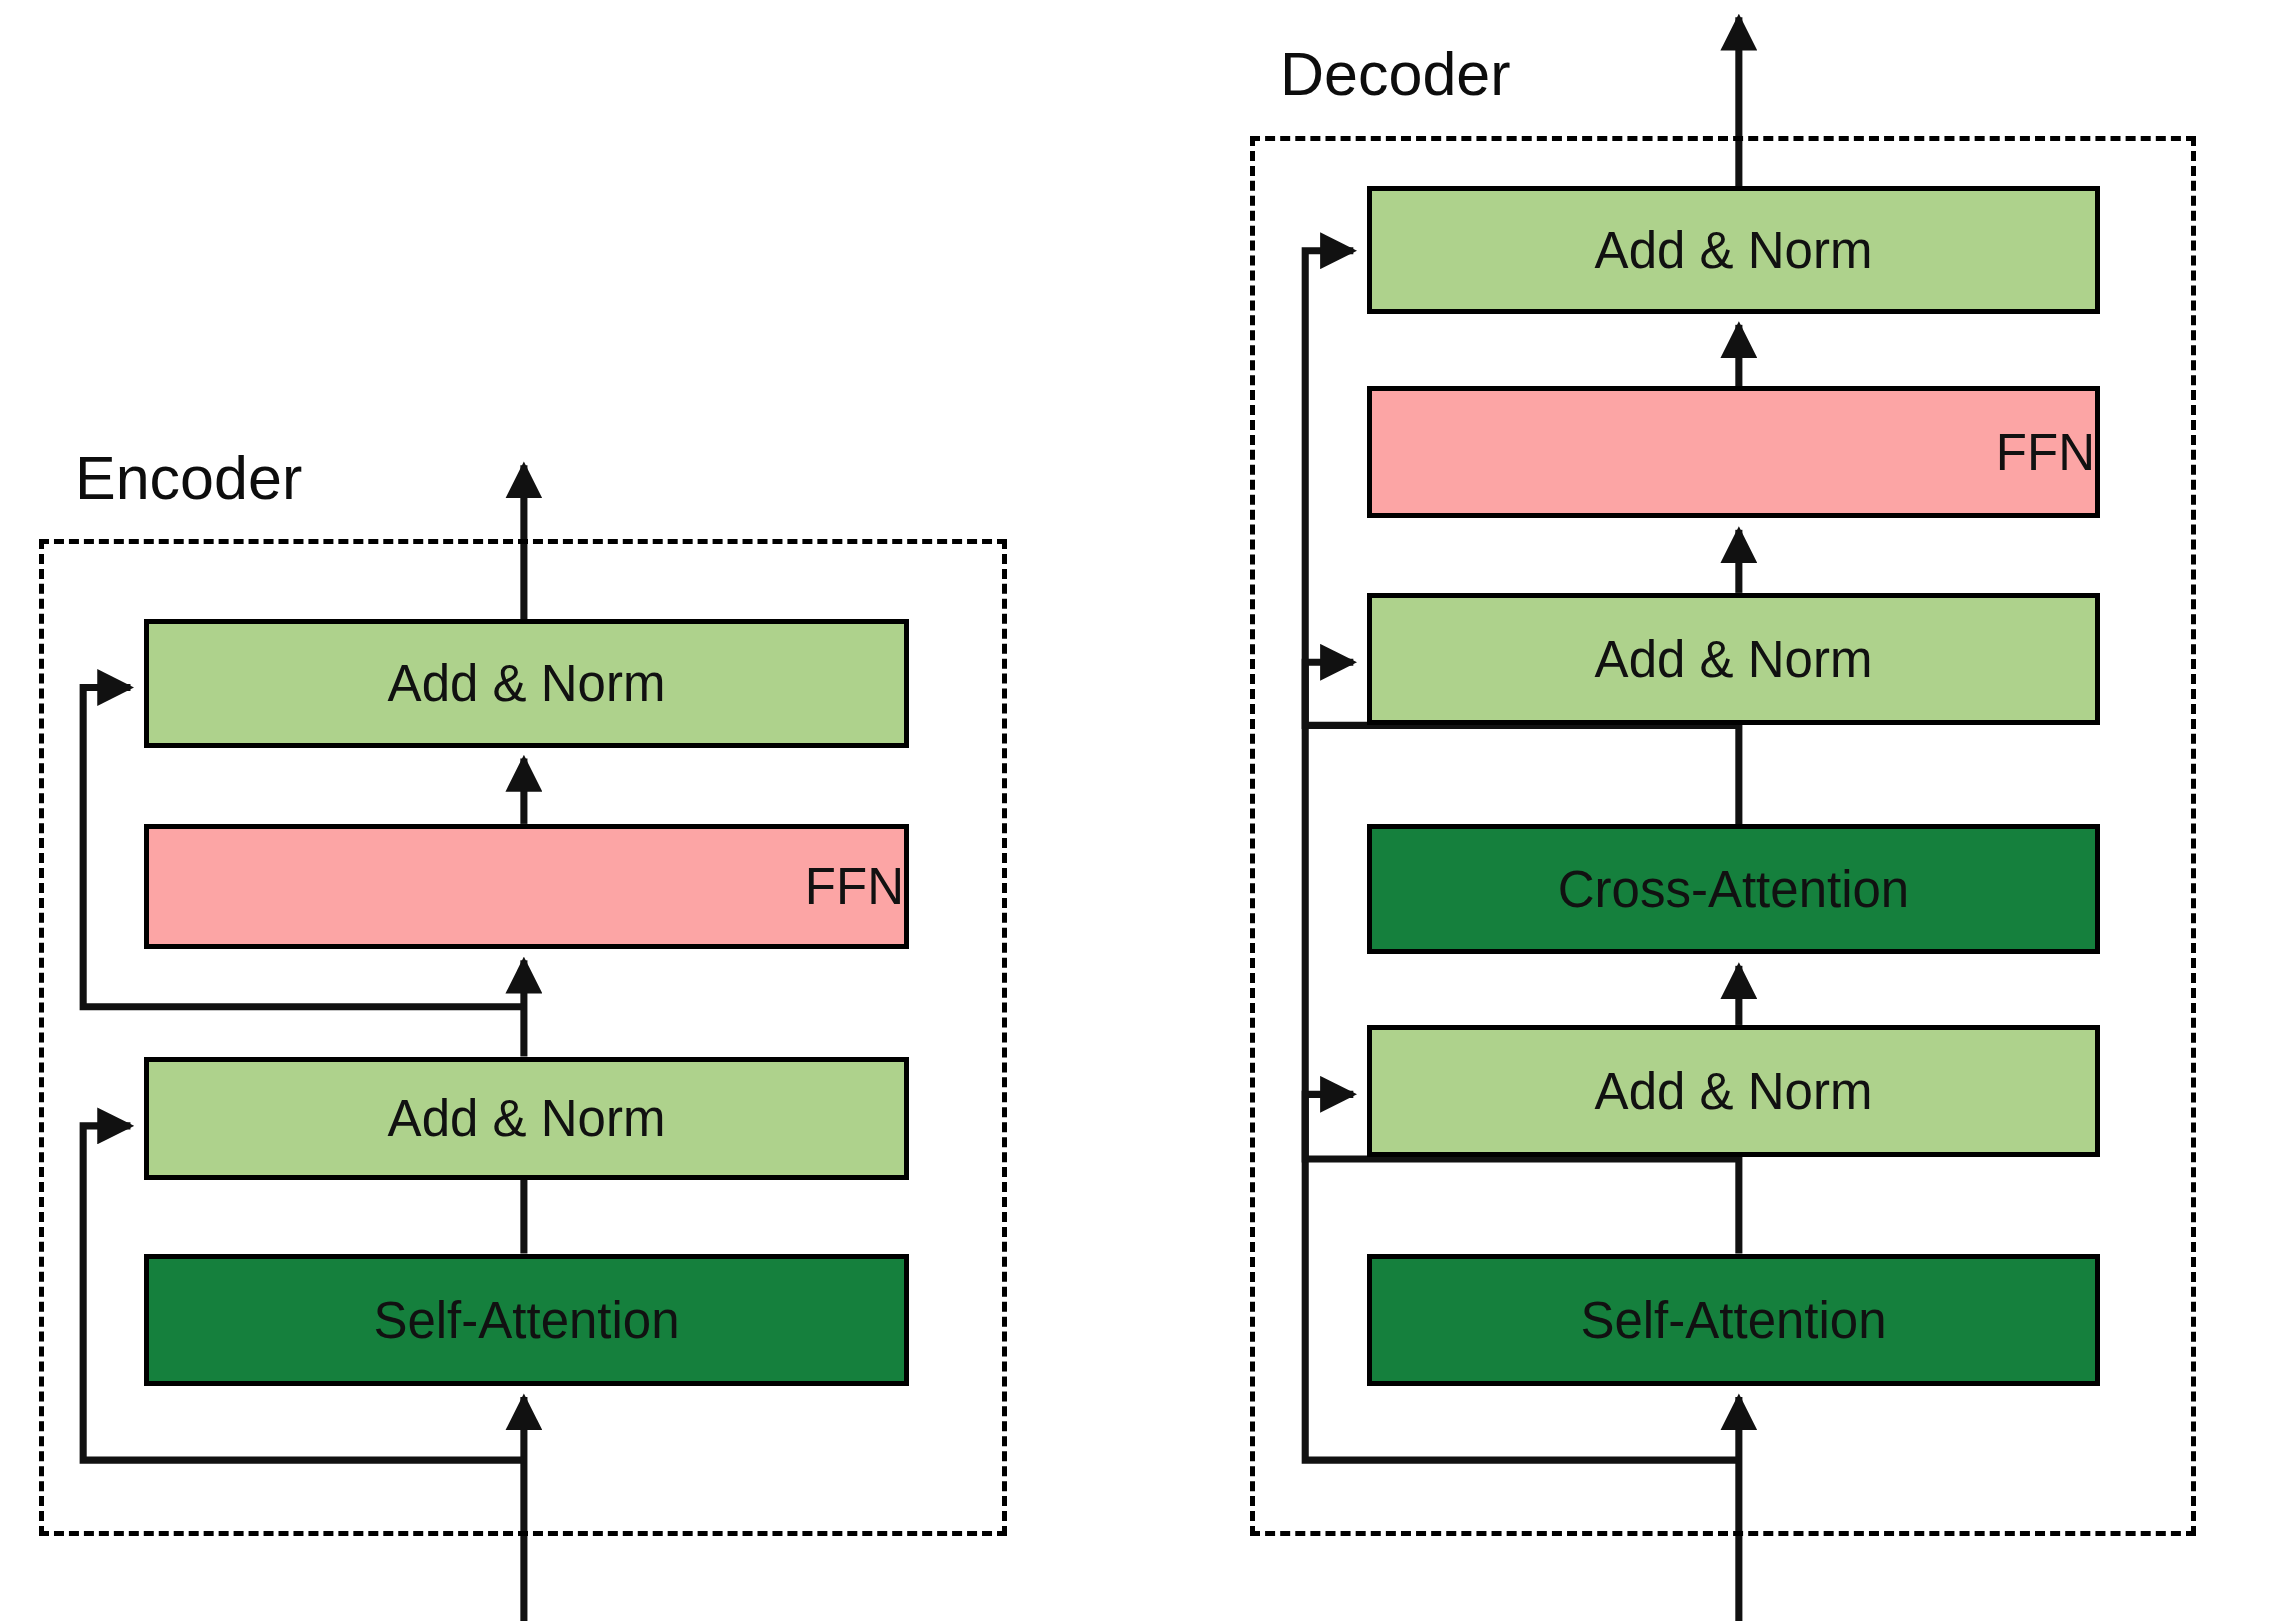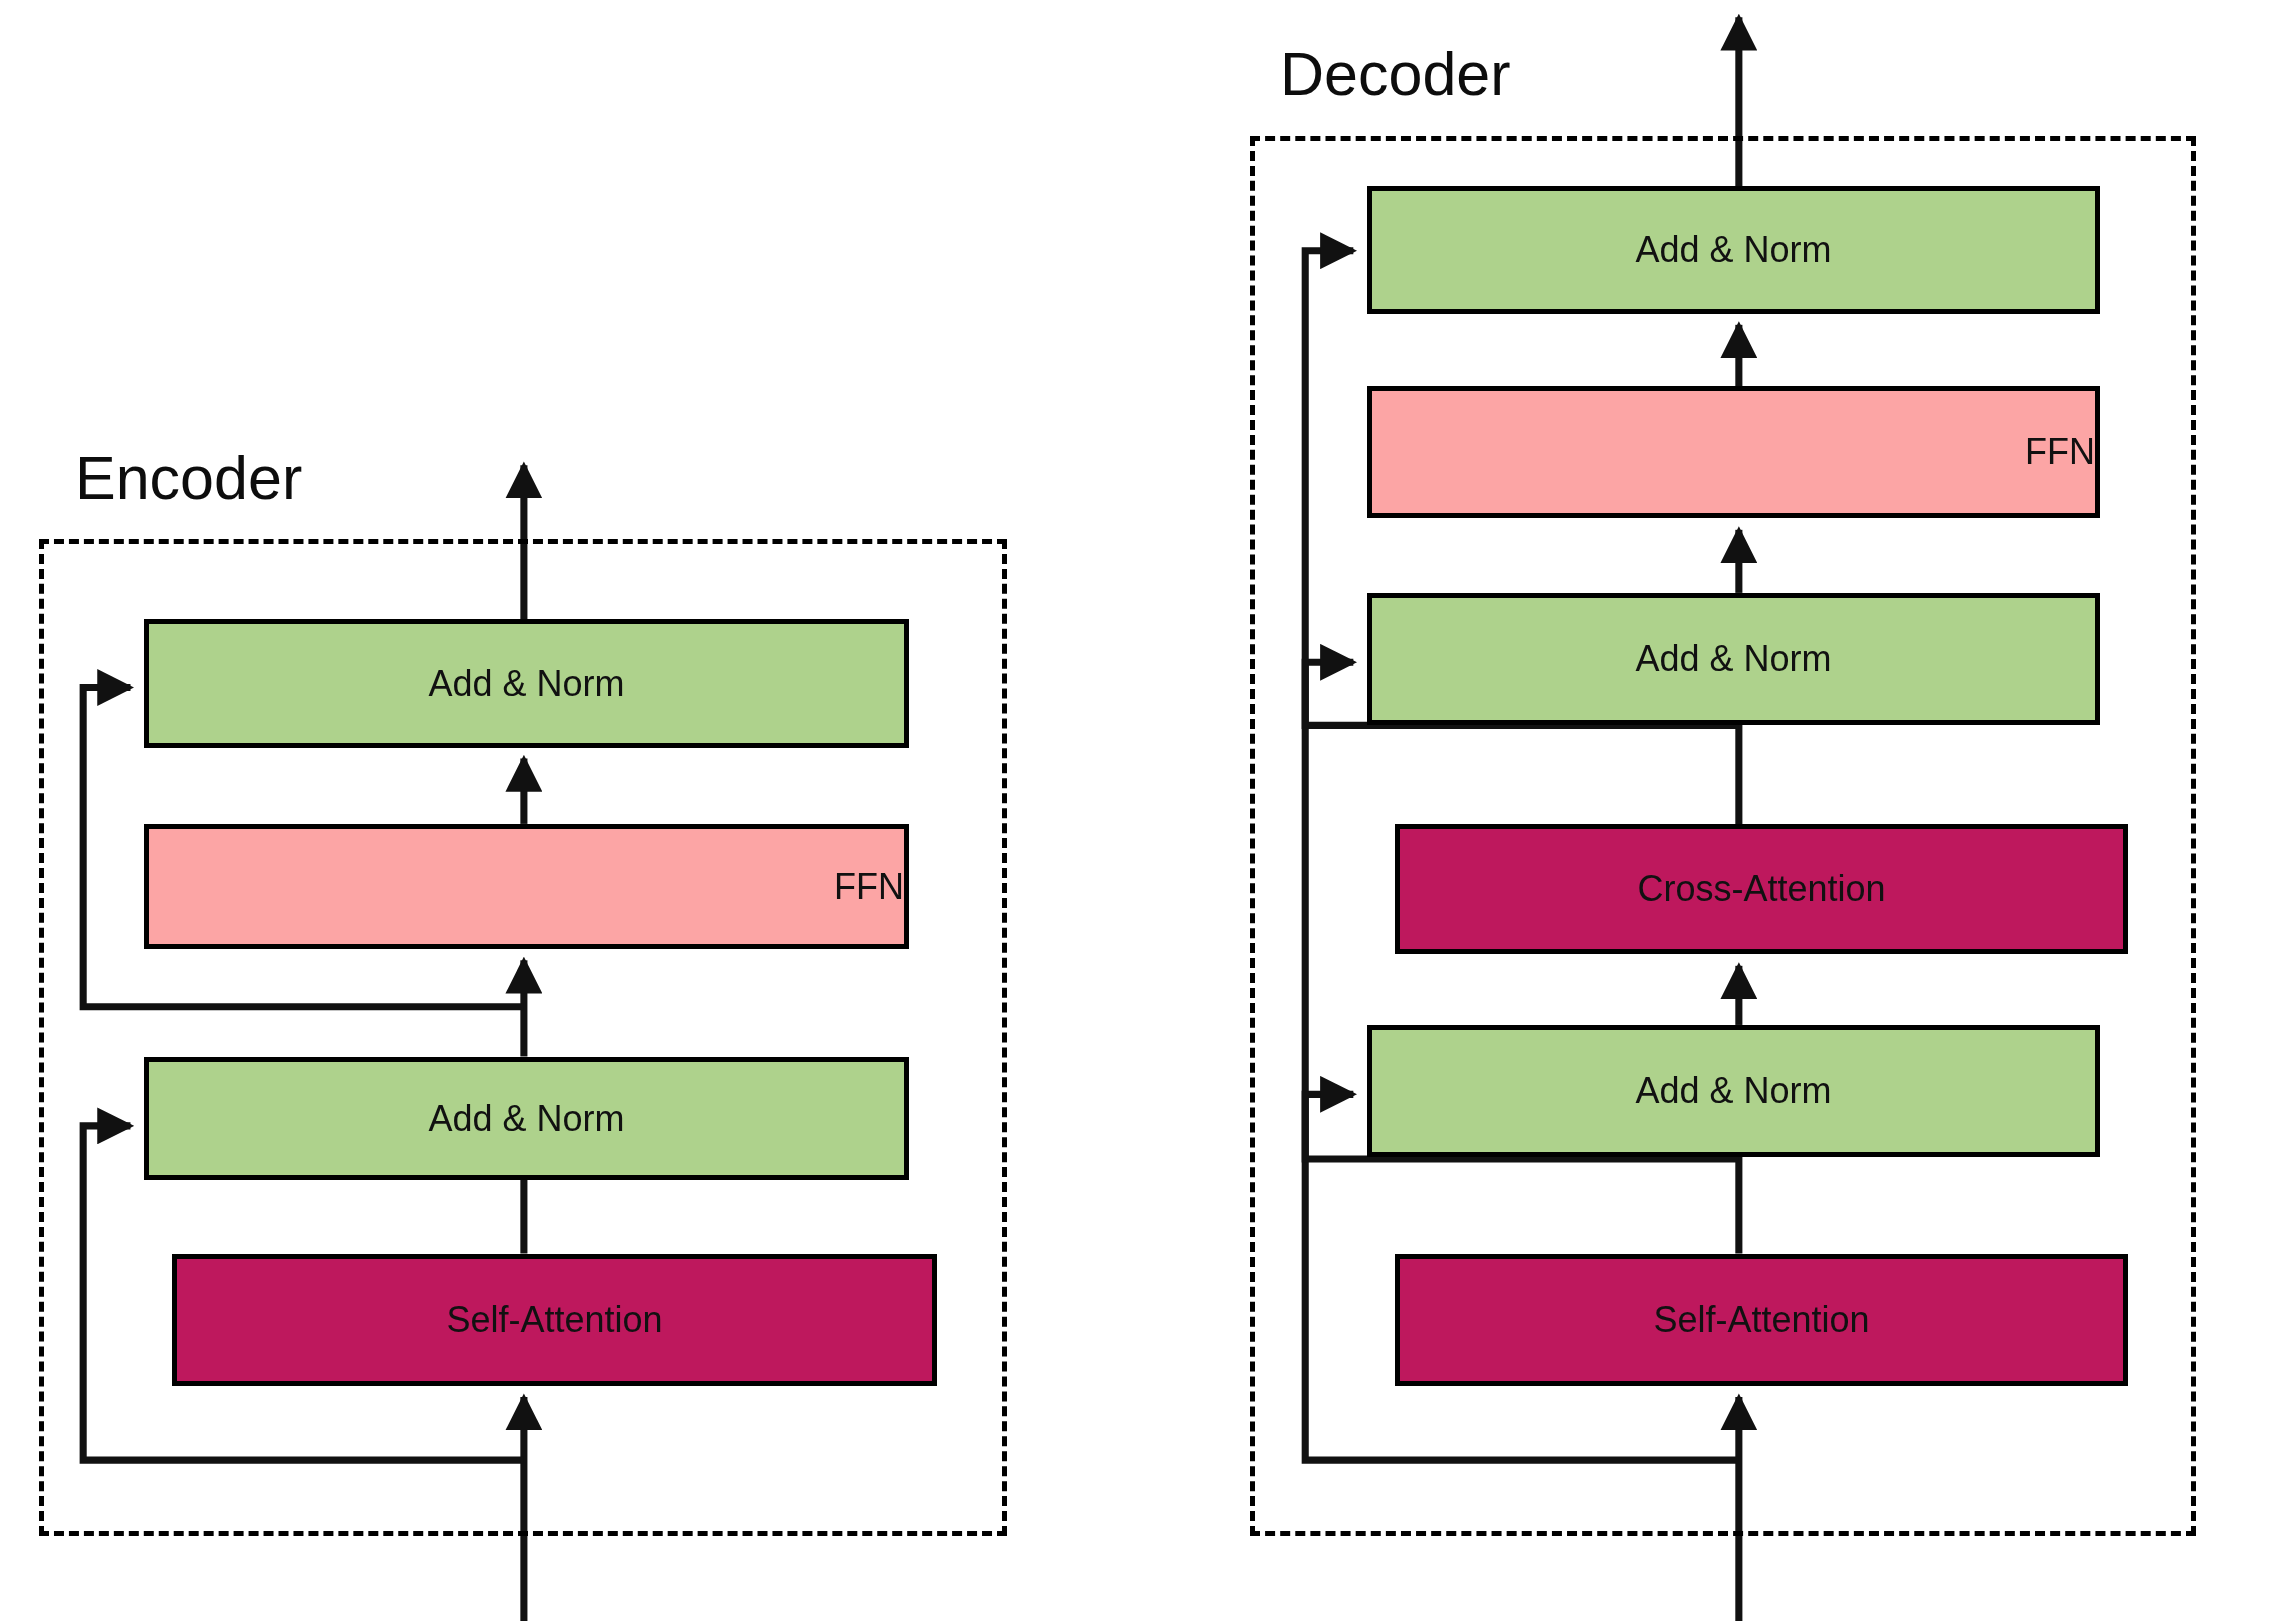--- a/index.html
+++ b/index.html
@@ -39,28 +39,28 @@
     white-space: nowrap;
     font-family: "Liberation Sans", sans-serif;
   }
   .block {
     position: absolute;
     box-sizing: border-box;
     border: 5.5px solid #000000;
     display: flex;
     align-items: center;
     justify-content: center;
-    font-size: 36px;
+    font-size: 51px;
     color: #111111;
     white-space: nowrap;
     font-family: "Liberation Sans", sans-serif;
   }
   .block.green  { background: #aed28c; }
   .block.blue   { background: #fca5a5; justify-content: flex-end; }
-  .block.yellow { background: #be185d; margin-left: 28px; }
+  .block.yellow { background: #15803d; }
 </style>
 </head>
 <body>
 
 <div id="stage">
 
   <svg class="wires" viewBox="0 0 2882 2056">
     <defs>
       <marker id="ah" viewBox="0 0 10 10" refX="9" refY="5" markerWidth="5.2" markerHeight="5.2" orient="auto-start-reverse">
         <path d="M 0 0 L 10 5 L 0 10 z" fill="#111111"></path>

